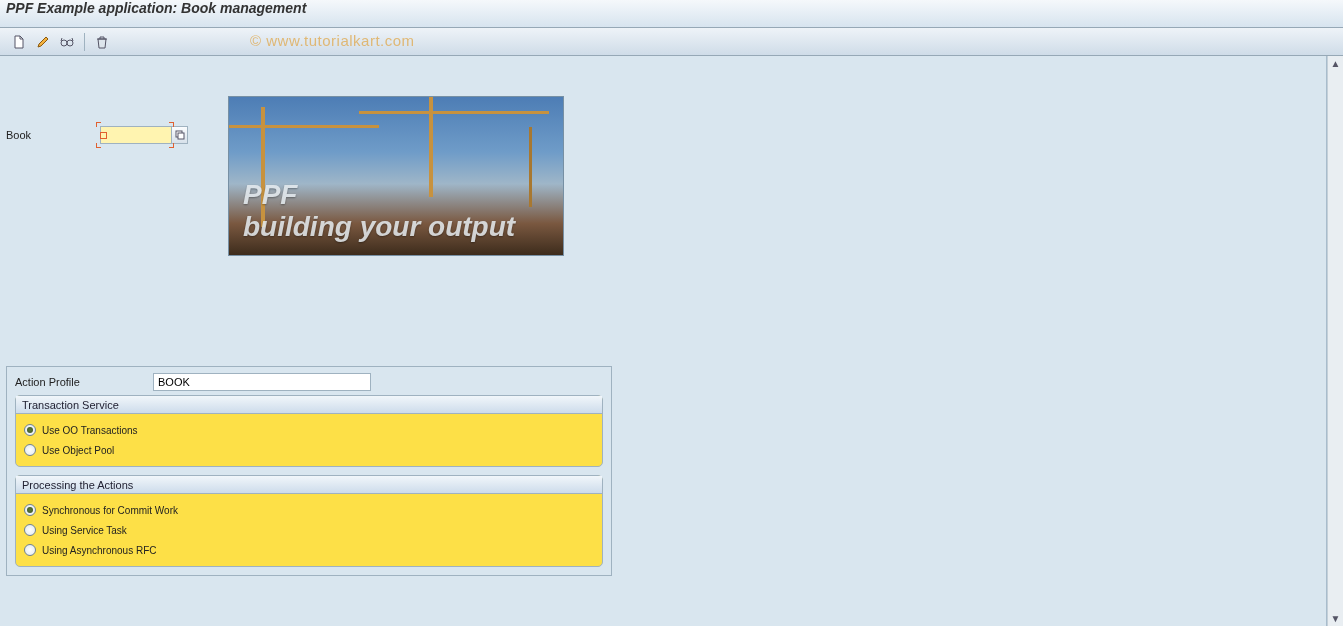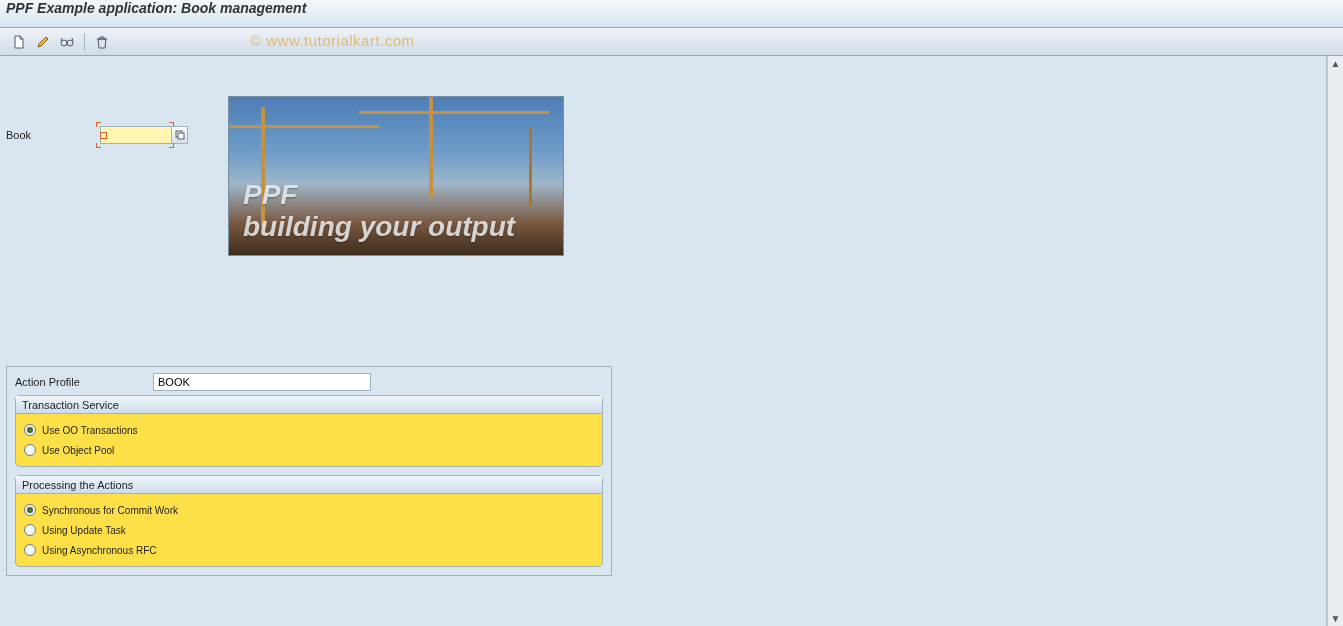--- a/index.html
+++ b/index.html
@@ -273,21 +273,21 @@
 
         <div class="groupbox" style="margin-top:8px">
           <div class="groupbox-title">Processing the Actions</div>
           <div class="groupbox-body">
             <div class="radio-row">
               <span class="radio checked"></span>
               <span>Synchronous for Commit Work</span>
             </div>
             <div class="radio-row">
               <span class="radio"></span>
-              <span>Using Update Task</span>
+              <span>Using Service Task</span>
             </div>
             <div class="radio-row">
               <span class="radio"></span>
               <span>Using Asynchronous RFC</span>
             </div>
           </div>
         </div>
 
       </div>
     </div>

